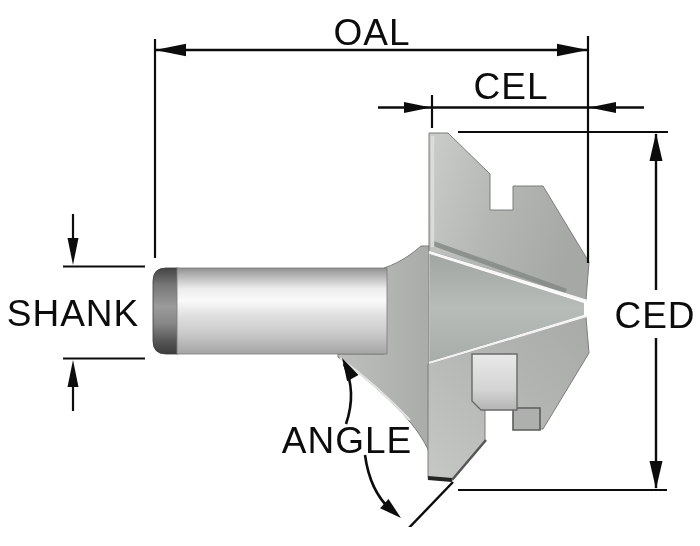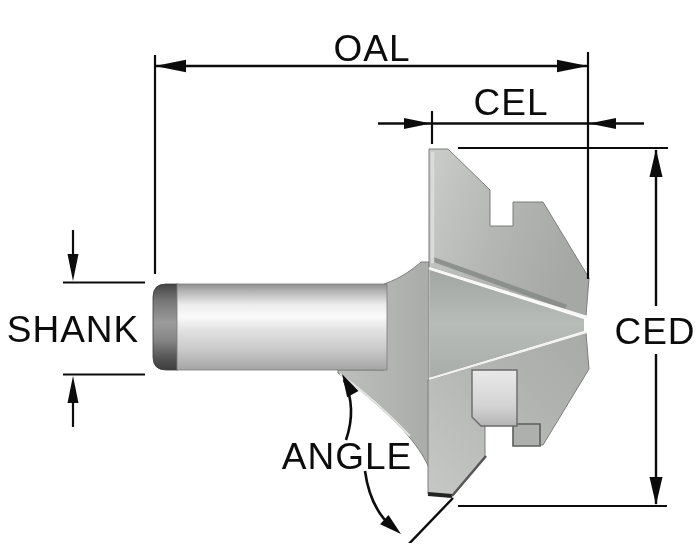--- a/index.html
+++ b/index.html
@@ -1,17 +1,17 @@
 <!DOCTYPE html>
 <html><head>
 <meta charset="utf-8">
 <style>
   html,body{margin:0;padding:0;background:#ffffff;}
   #stage{position:relative;width:700px;height:527px;background:#ffffff;overflow:hidden;
-         font-family:"Liberation Sans", sans-serif;margin-top:16px;}
+         font-family:"Liberation Sans", sans-serif;}
   svg{position:absolute;left:0;top:0;}
   .dim-label{font-family:"Liberation Sans", sans-serif;font-size:37px;letter-spacing:1px;
              fill:#0c0c0c;font-weight:400;}
   .dim-stroke{stroke:#0c0c0c;fill:none;}
   .dim-fill{fill:#0c0c0c;stroke:none;}
   .metal-edge{stroke:#7d7d7d;stroke-width:1;}
 </style>
 </head>
 <body>
 

